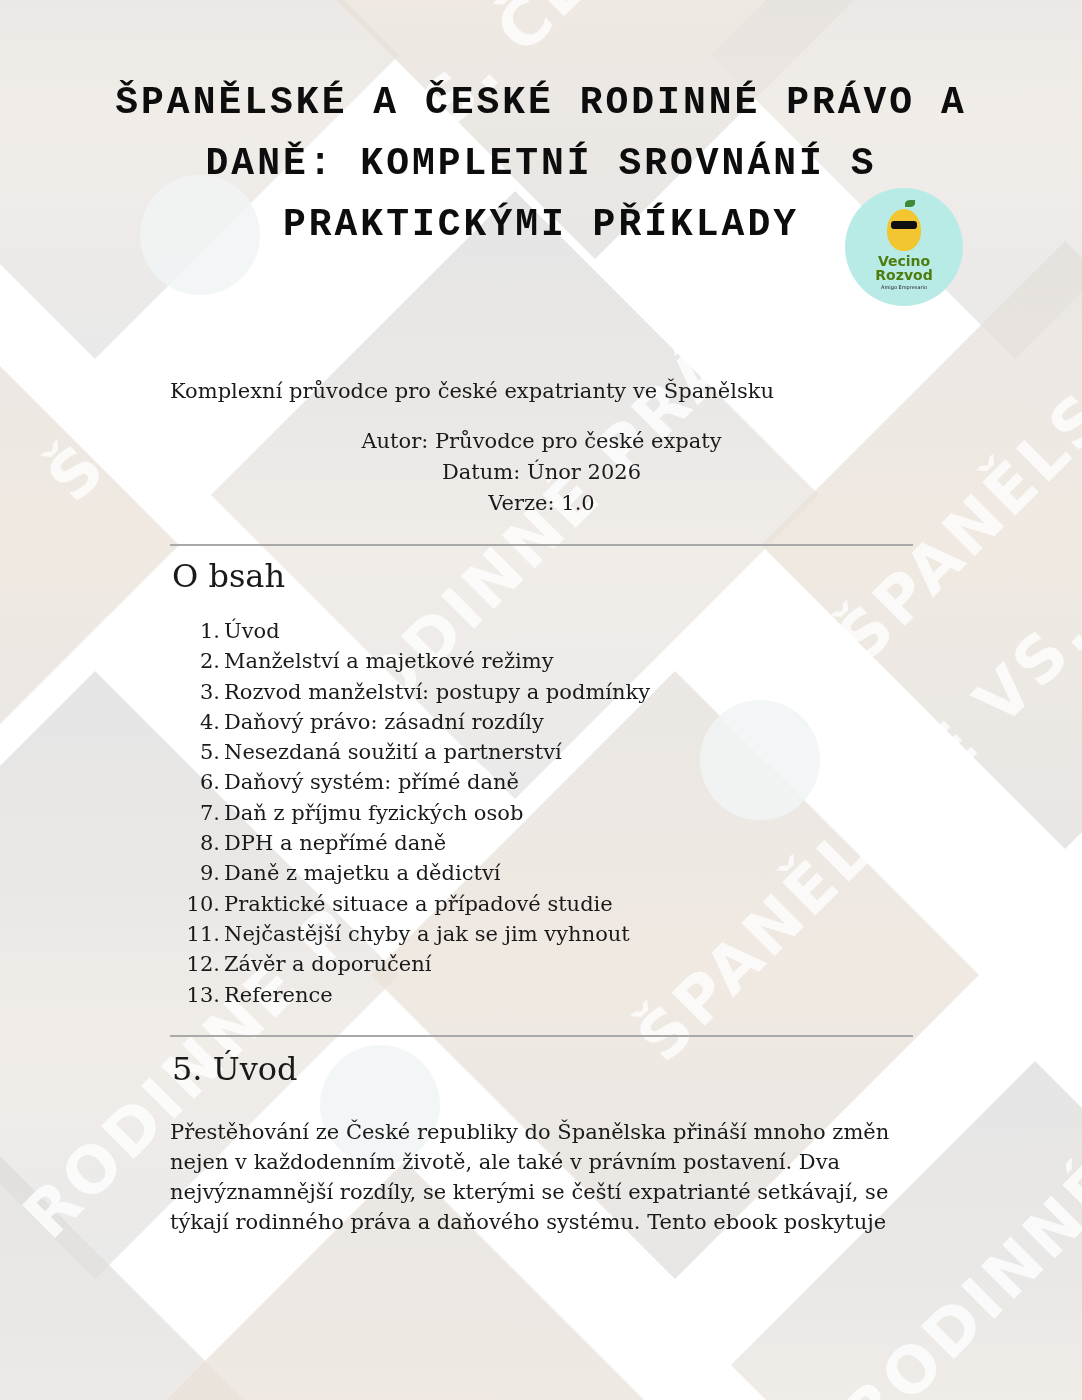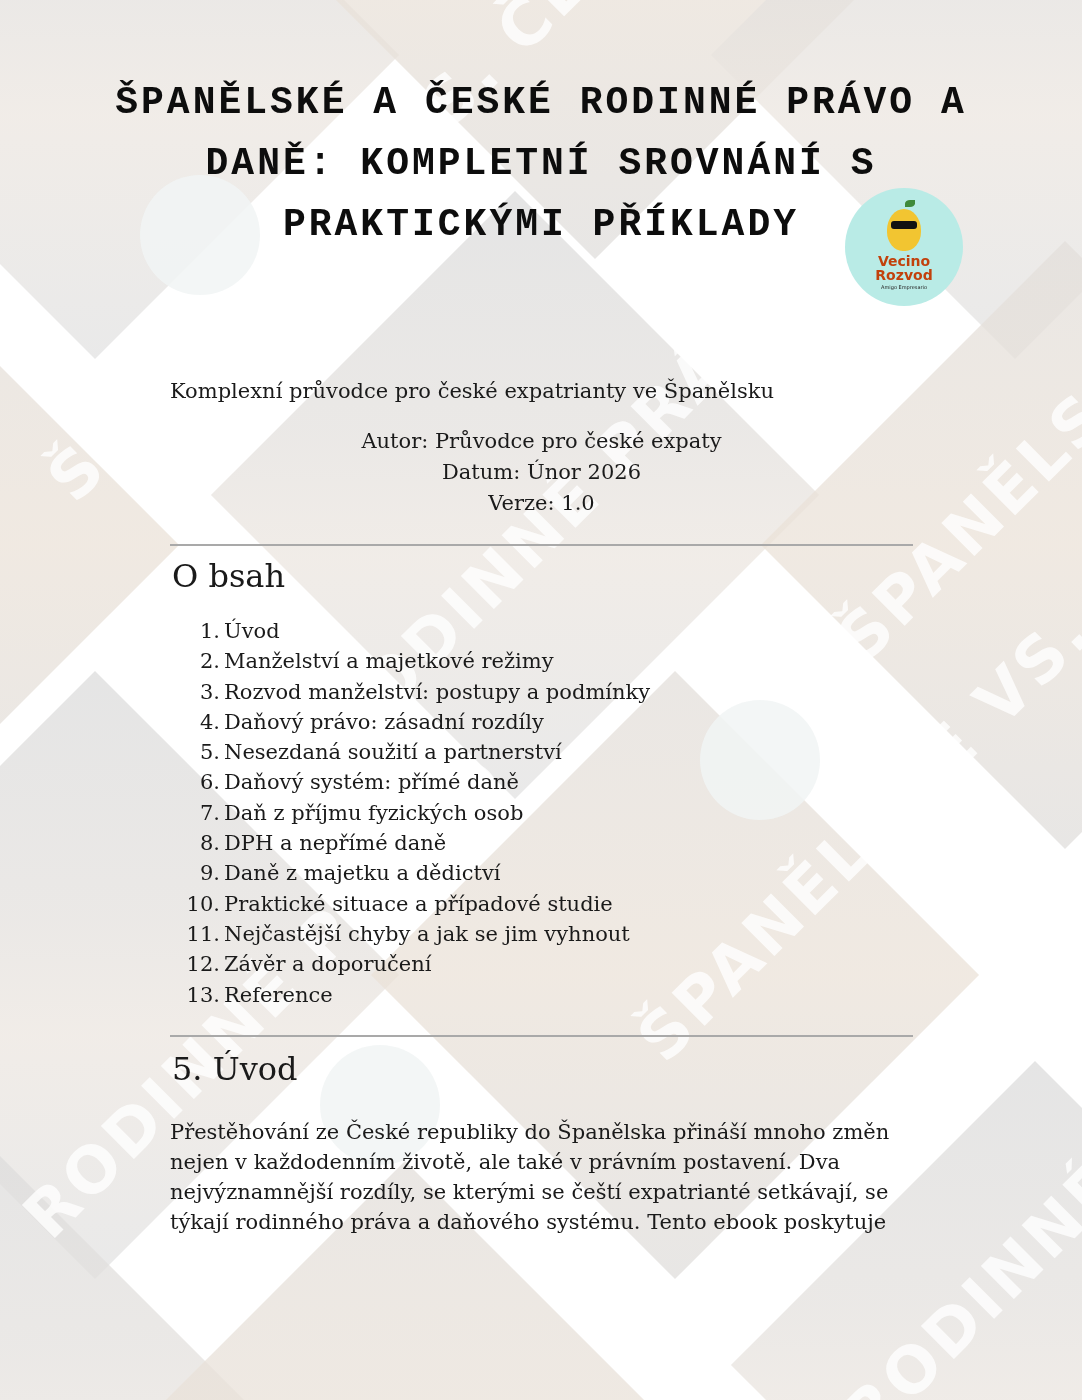--- a/index.html
+++ b/index.html
@@ -47,21 +47,21 @@
   .lemon::before {
     content: ""; position: absolute; left: 4px; top: 12px; width: 26px; height: 8px;
     background: #111; border-radius: 3px;
   }
   .lemon::after {
     content: ""; position: absolute; left: 18px; top: -9px; width: 10px; height: 7px;
     background: #3f8a3a; border-radius: 50% 0;
   }
   .logo-name {
     font-family: "DejaVu Sans", sans-serif; font-weight: bold; font-size: 14px;
-    line-height: 14px; color: #c2410c; text-align: center; margin-top: 3px;
+    line-height: 14px; color: #4d7c0f; text-align: center; margin-top: 3px;
   }
   .logo-tag {
     font-family: "DejaVu Sans", sans-serif; font-size: 5px; color: #222; margin-top: 2px;
   }
   .main { position: absolute; left: 170px; top: 370px; width: 743px; }
   .subtitle { font-size: 21px; line-height: 30px; margin: 6px 0 0 0; }
   .meta { margin-top: 20px; font-size: 21px; line-height: 31px; text-align: center; }
   .meta div { margin: 0; }
   hr.sep { border: none; border-top: 2px solid #a9a9a9; margin: 0; width: 743px; }
   .sep1 { margin-top: 25px !important; }

